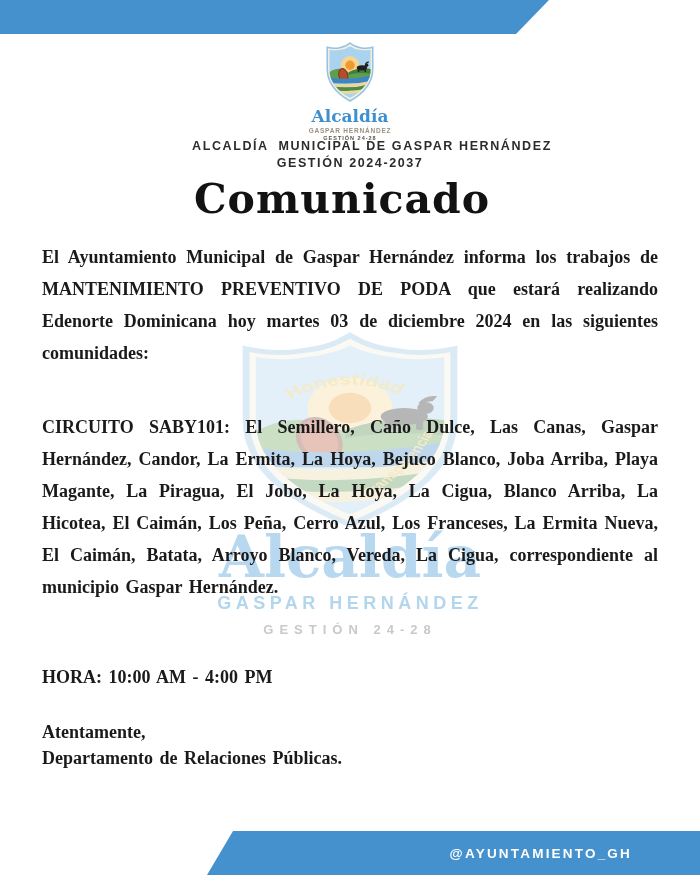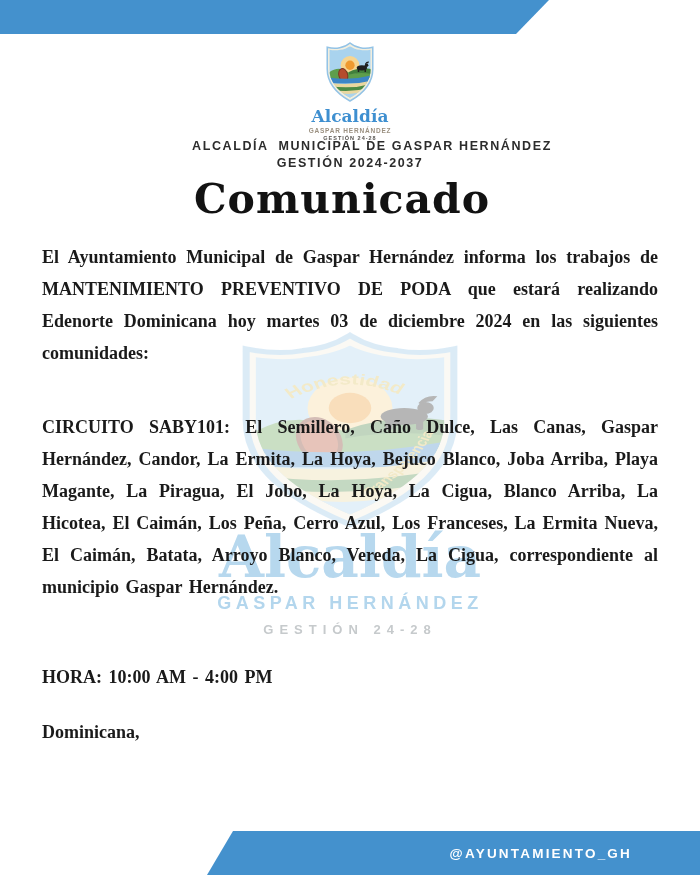--- a/index.html
+++ b/index.html
@@ -141,21 +141,22 @@
 
     <div class="org-line1">ALCALDÍA  MUNICIPAL DE GASPAR HERNÁNDEZ</div>
     <div class="org-line2">GESTIÓN 2024-2037</div>
 
     <h1 class="doc-title">Comunicado</h1>
 
     <div class="body-text">
       <p class="para1">El Ayuntamiento Municipal de Gaspar Hernández informa los trabajos de MANTENIMIENTO PREVENTIVO DE PODA que estará realizando Edenorte Dominicana hoy martes 03 de diciembre 2024 en las siguientes comunidades:</p>
       <p class="para2">CIRCUITO SABY101: El Semillero, Caño Dulce, Las Canas, Gaspar Hernández, Candor, La Ermita, La Hoya, Bejuco Blanco, Joba Arriba, Playa Magante, La Piragua, El Jobo, La Hoya, La Cigua, Blanco Arriba, La Hicotea, El Caimán, Los Peña, Cerro Azul, Los Franceses, La Ermita Nueva, El Caimán, Batata, Arroyo Blanco, Vereda, La Cigua, correspondiente al municipio Gaspar Hernández.</p>
       <p class="hora">HORA: 10:00 AM - 4:00 PM</p>
-      <p class="closing1">Dominicana,</p>
+      <p class="closing1">Atentamente,</p>
+      <p class="closing2">Departamento de Relaciones Públicas.</p>
     </div>
 
   </div>
 
   <div class="bottom-band">
     <span class="footer-handle">@AYUNTAMIENTO_GH</span>
   </div>
 
 </div>
 

